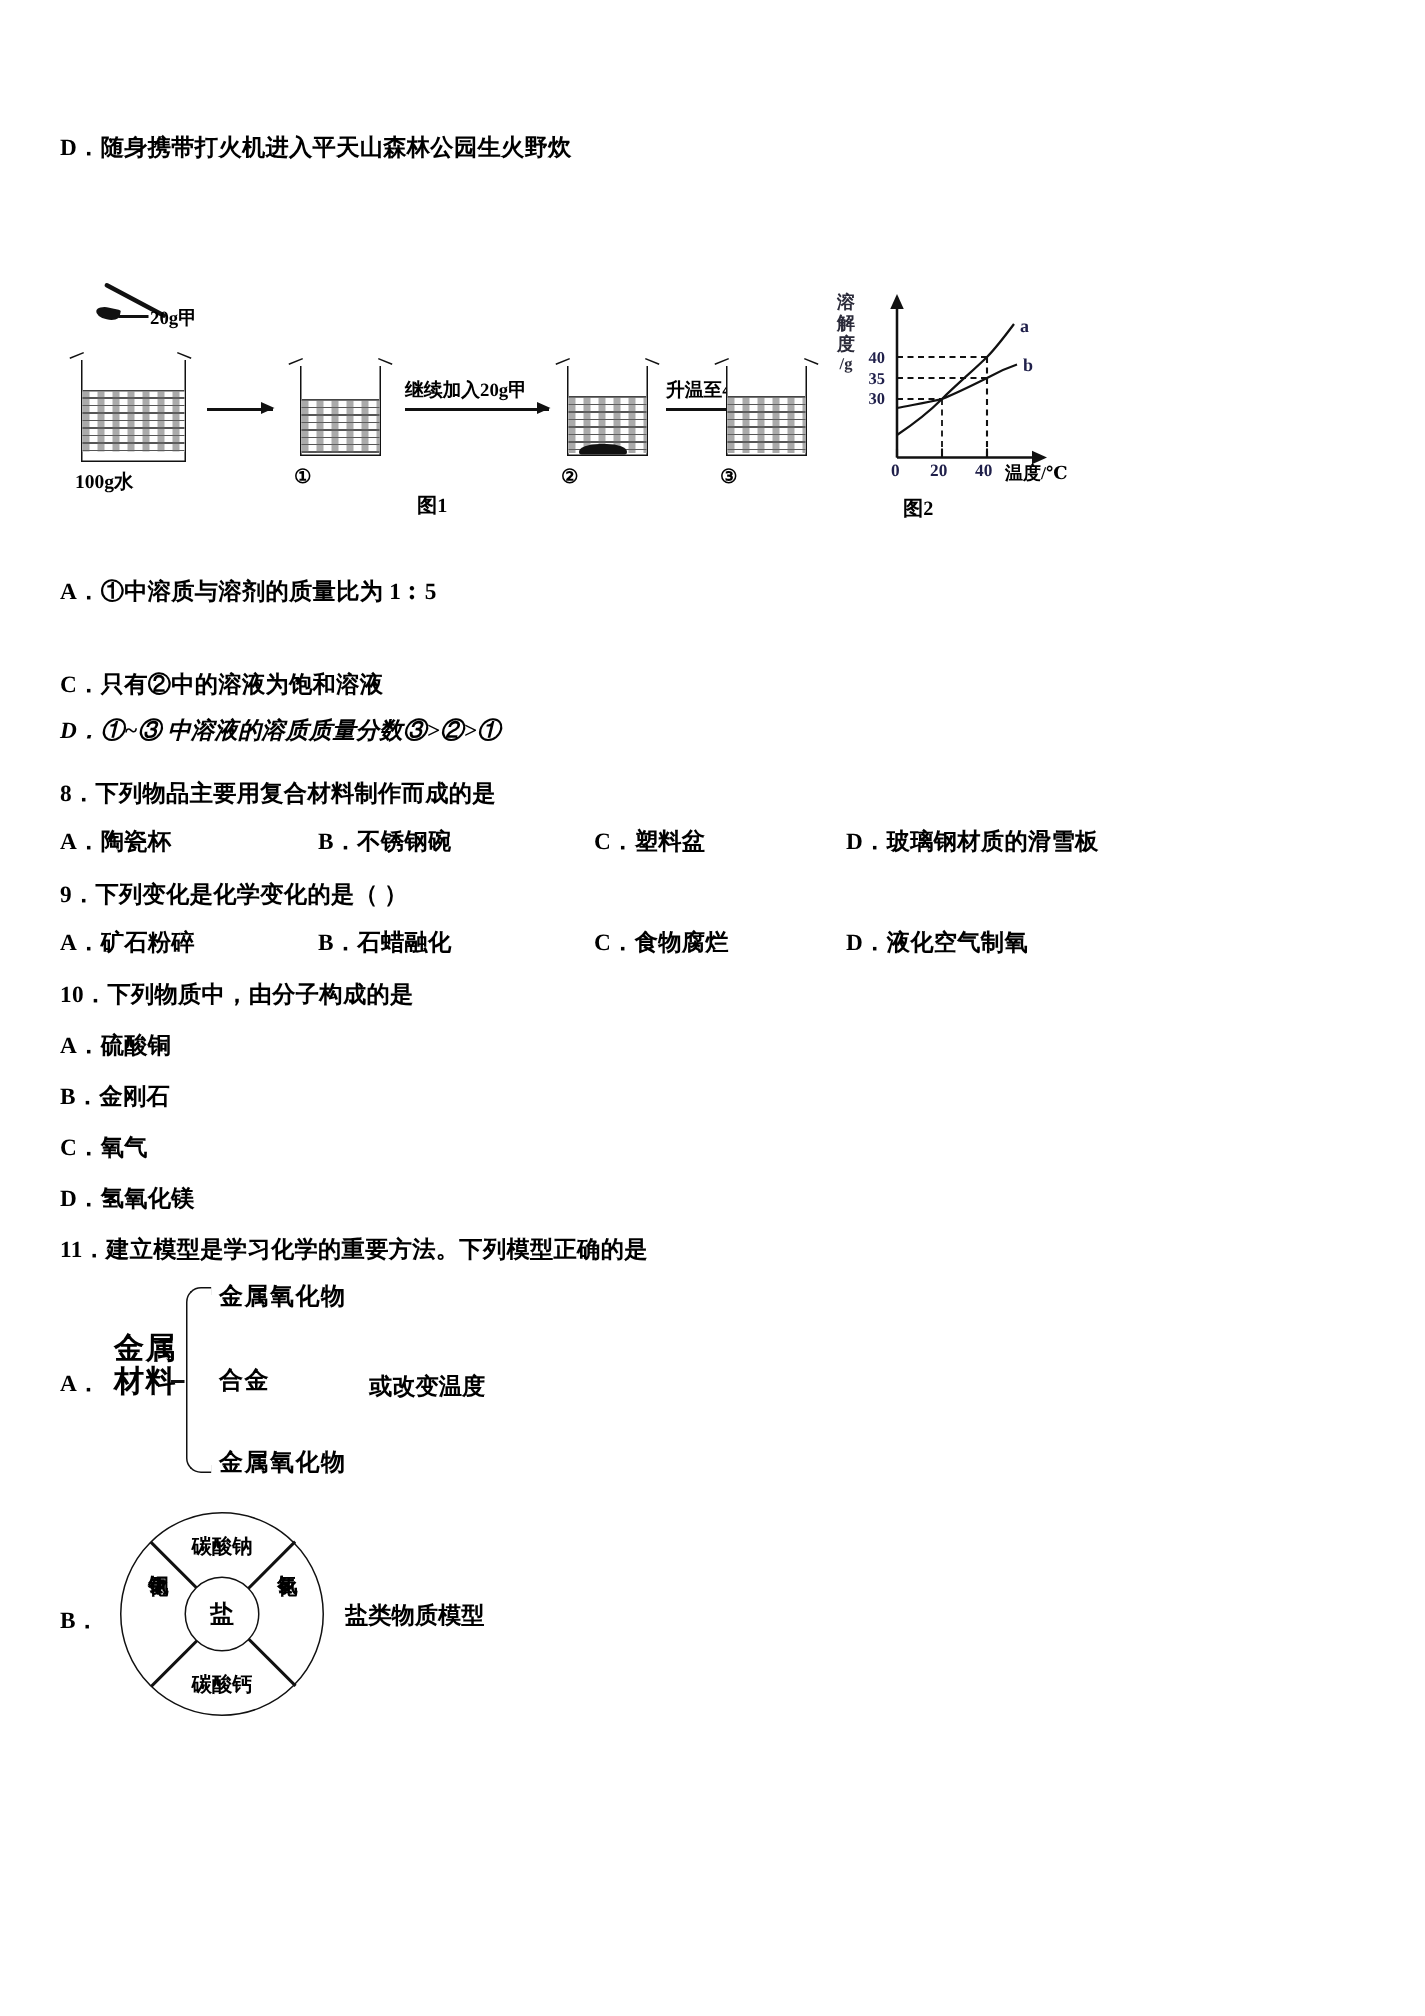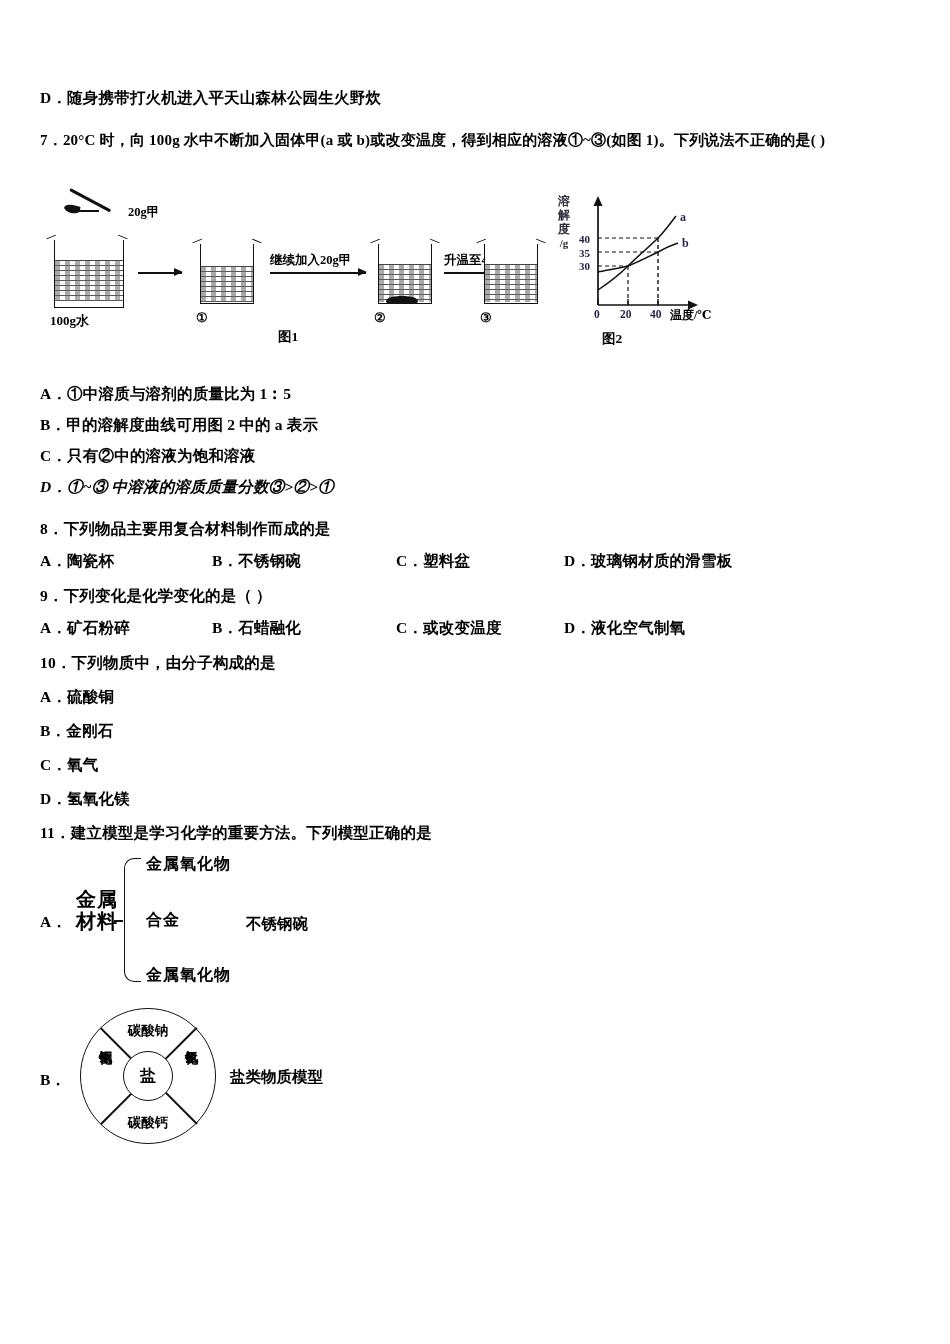--- a/index.html
+++ b/index.html
@@ -327,30 +327,29 @@
     white-space: nowrap;
   }
 </style>
 </head>
 <body>
 
 <div class="page">
 
   <div class="ln" style="left:40px; top:88px;">D．随身携带打火机进入平天山森林公园生火野炊</div>
 
-  <div class="ln q-stem" style="left:40px; top:131px; font-size:15px;">7．20°C 时，向 100g 水中不断加入固体甲(a 或 b)或改变温度，得到相应的溶液①~③(如图 1)。下列说法不正确的是( )</div>
 
   <div id="fig1">
 
     <div class="spatula">
       <div class="handle"></div>
       <div class="scoop"></div>
       <div class="leader"></div>
     </div>
-    <div class="arrow-cap" style="left:62px; top:18px;margin-left:28px;">20g甲</div>
+    <div class="arrow-cap" style="left:62px; top:18px;">20g甲</div>
 
     <div class="beaker" style="left:12px; top:48px; width:80px; height:76px;">
       <div class="glass" style="width:70px; height:68px;"></div>
       <div class="lipL"></div>
       <div class="lipR" style="right:5px;"></div>
       <div class="liquid" style="left:5px; width:68px; top:26px; height:41px;"></div>
       <div class="cap" style="top:78px; width:80px;">100g水</div>
     </div>
 
     <div class="arrow" style="left:100px; top:86px; width:44px;"></div>
@@ -430,55 +429,54 @@
 
     <div class="tick-x" style="left:38px; top:118px;">0</div>
     <div class="tick-x" style="left:64px; top:118px;">20</div>
     <div class="tick-x" style="left:94px; top:118px;">40</div>
     <div class="xaxis-title" style="left:114px; top:117px;">温度/℃</div>
 
     <div class="fig-caption" style="left:46px; top:140px;">图2</div>
   </div>
 
   <div class="ln" style="left:40px; top:384px;text-align:right;">A．①中溶质与溶剂的质量比为 1︰5</div>
-  <div class="ln" style="left:40px; top:415px;">B．甲的溶解度曲线可用图 2 中的 a 表示</div>
   <div class="ln" style="left:40px; top:446px;">C．只有②中的溶液为饱和溶液</div>
   <div class="ln" style="left:40px; top:477px;font-style:italic;">D．①~③ 中溶液的溶质质量分数③&gt;②&gt;①</div>
 
   <div class="ln" style="left:40px; top:519px;">8．下列物品主要用复合材料制作而成的是</div>
   <div class="ln" style="left:40px; top:551px;">A．陶瓷杯</div>
   <div class="ln" style="left:212px; top:551px;">B．不锈钢碗</div>
   <div class="ln" style="left:396px; top:551px;">C．塑料盆</div>
   <div class="ln" style="left:564px; top:551px;">D．玻璃钢材质的滑雪板</div>
 
   <div class="ln" style="left:40px; top:586px;">9．下列变化是化学变化的是（ ）</div>
   <div class="ln" style="left:40px; top:618px;">A．矿石粉碎</div>
   <div class="ln" style="left:212px; top:618px;">B．石蜡融化</div>
-  <div class="ln" style="left:396px; top:618px;">C．或改变温度</div>
+  <div class="ln" style="left:396px; top:618px;">C．食物腐烂</div>
   <div class="ln" style="left:564px; top:618px;">D．液化空气制氧</div>
 
   <div class="ln" style="left:40px; top:653px;">10．下列物质中，由分子构成的是</div>
   <div class="ln" style="left:40px; top:687px;">A．硫酸铜</div>
   <div class="ln" style="left:40px; top:721px;">B．金刚石</div>
   <div class="ln" style="left:40px; top:755px;">C．氧气</div>
   <div class="ln" style="left:40px; top:789px;">D．氢氧化镁</div>
 
   <div class="ln" style="left:40px; top:823px;">11．建立模型是学习化学的重要方法。下列模型正确的是</div>
 
   <div id="modelA">
     <div class="aletter">A．</div>
     <div class="lhs">
       <div>金属</div>
       <div>材料</div>
     </div>
     <div class="brace"></div>
     <div class="item" style="top:2px;">金属氧化物</div>
     <div class="item" style="top:58px;">合金</div>
     <div class="item" style="top:113px;">金属氧化物</div>
-    <div class="rhs">不锈钢碗</div>
+    <div class="rhs">或改变温度</div>
   </div>
 
   <div id="modelB">
     <div class="bletter">B．</div>
     <div class="wheel">
       <div class="outer"></div>
       <div class="spoke" style="transform: rotate(45deg);"></div>
       <div class="spoke" style="transform: rotate(135deg);"></div>
       <div class="spoke" style="transform: rotate(225deg);"></div>
       <div class="spoke" style="transform: rotate(315deg);"></div>

